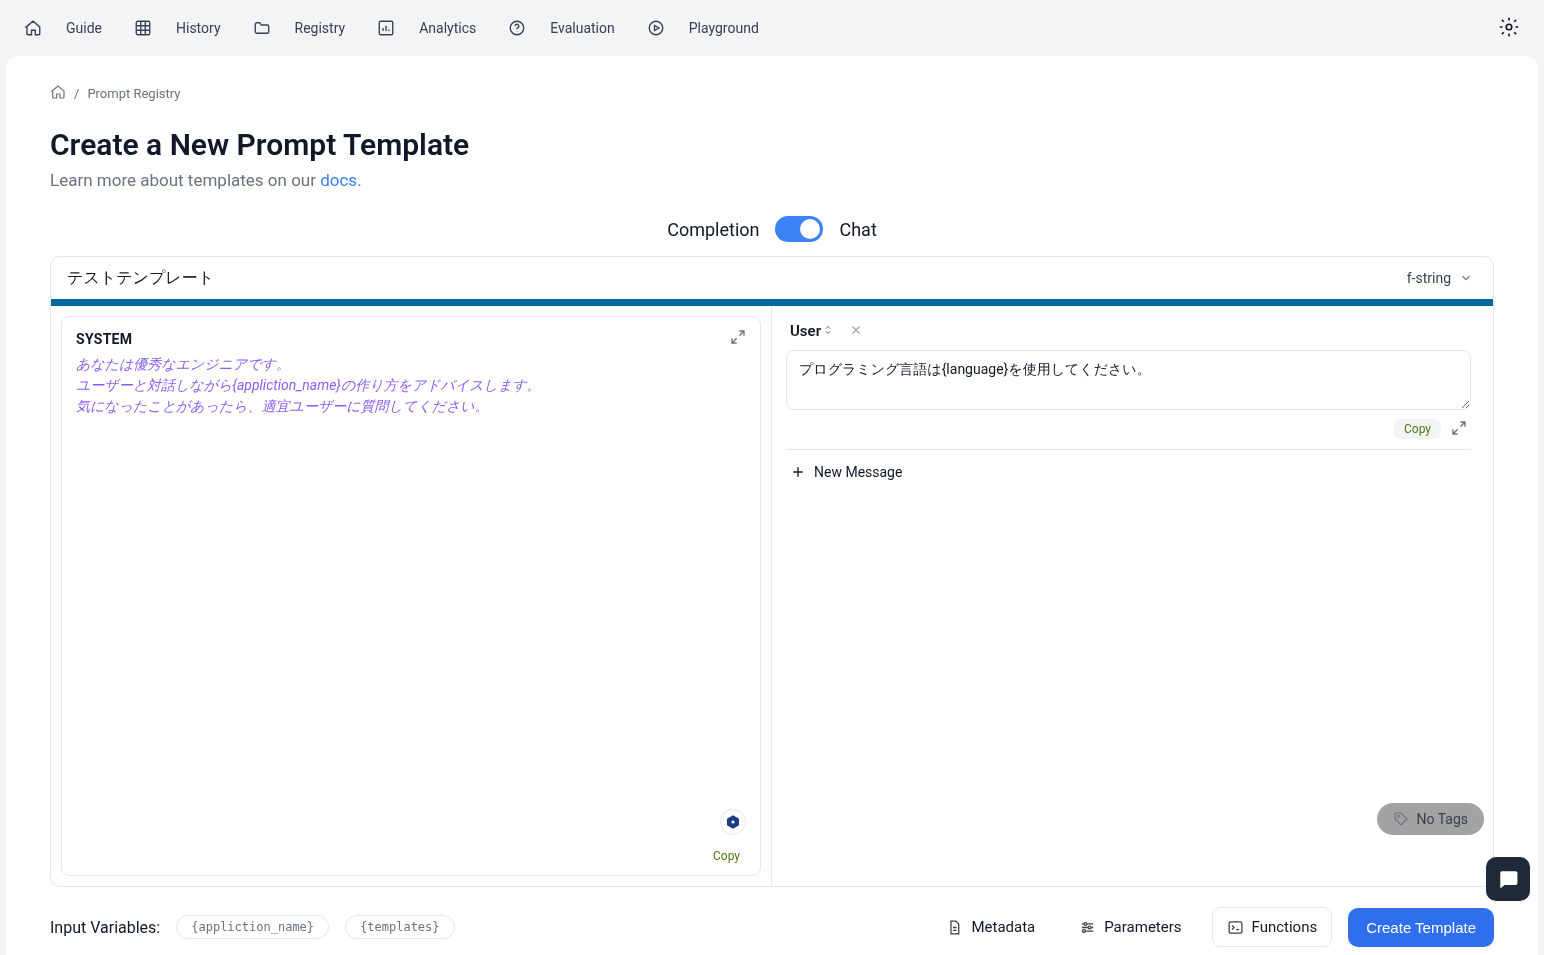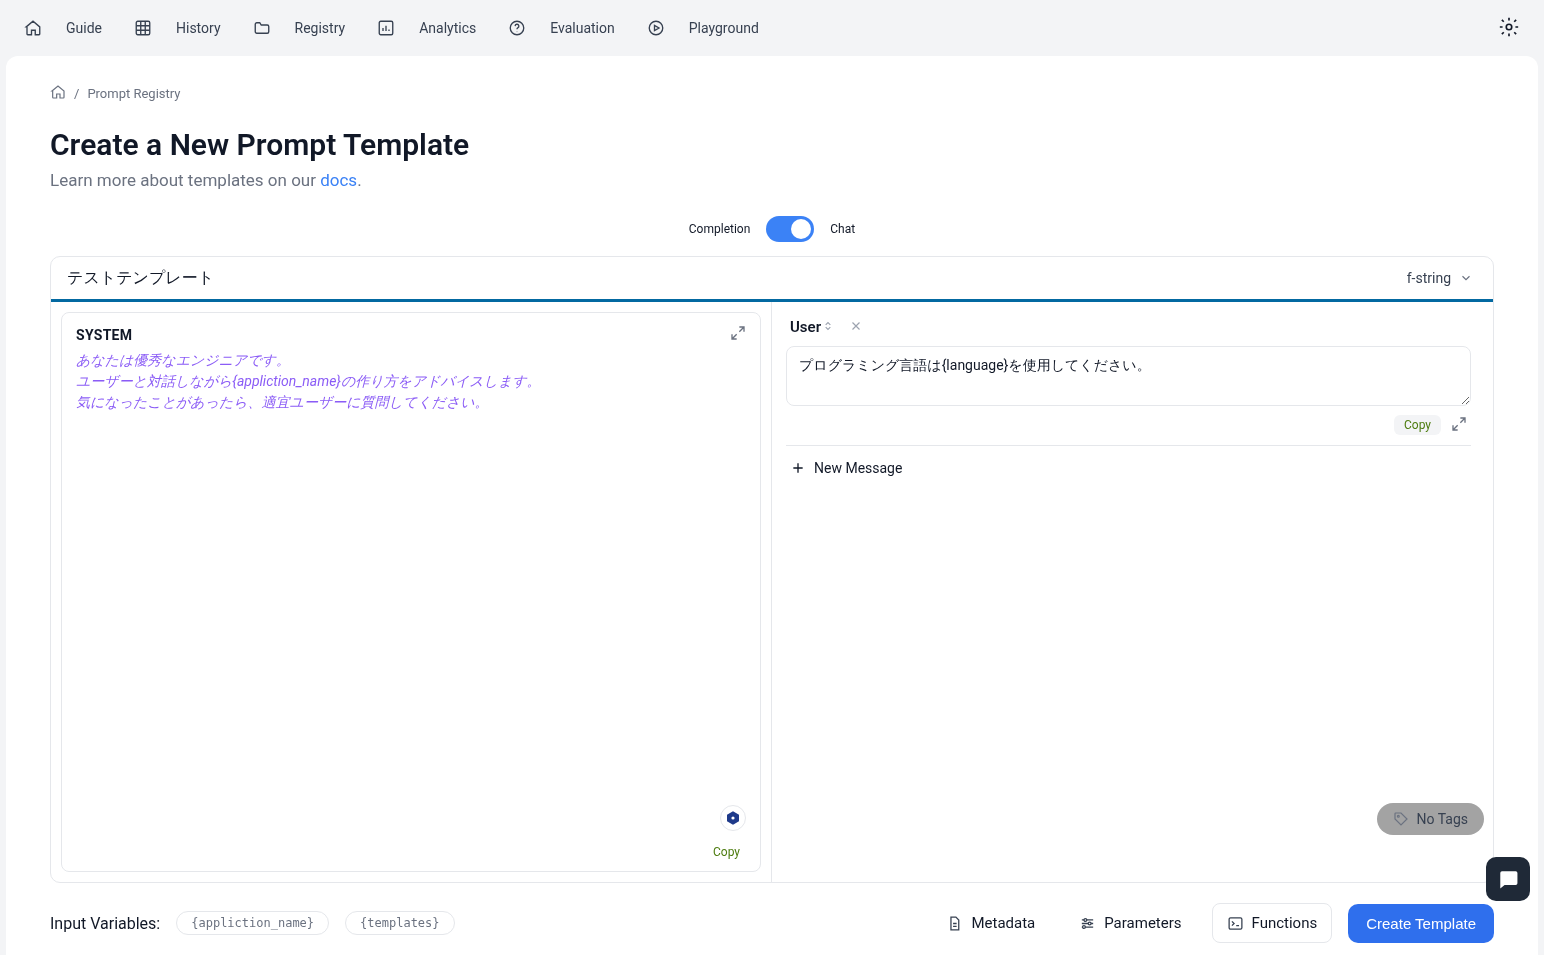--- a/index.html
+++ b/index.html
@@ -11,25 +11,25 @@
 .nav-spacer { flex: 1; }
 .settings-btn { cursor: pointer; }
 .settings-btn svg { width: 22px; height: 22px; stroke: #111827; fill: none; stroke-width: 1.8; }
 .page { background: #fff; border-radius: 12px 12px 0 0; margin: 0 6px; min-height: calc(100vh - 56px); padding: 28px 0 20px; }
 .inner { padding: 0 44px; }
 .breadcrumb { display: flex; align-items: center; gap: 8px; color: #6b7280; font-size: 13px; margin-bottom: 24px; }
 .breadcrumb svg { width: 16px; height: 16px; stroke: #6b7280; fill: none; stroke-width: 1.8; }
 .page-title { font-size: 30px; font-weight: 600; color: #111827; margin-bottom: 8px; }
 .page-subtitle { color: #6b7280; font-size: 17px; margin-bottom: 26px; }
 .page-subtitle a { color: #3b82f6; text-decoration: none; }
-.mode-row { display: flex; align-items: center; justify-content: center; gap: 16px; margin-bottom: 14px; font-size: 12px; }
+.mode-row { display: flex; align-items: center; justify-content: center; gap: 16px; margin-bottom: 14px; font-size: 18px; }
 .toggle { width: 48px; height: 26px; background: #3b82f6; border-radius: 999px; position: relative; cursor: pointer; }
 .toggle-knob { position: absolute; right: 3px; top: 3px; width: 20px; height: 20px; background: #fff; border-radius: 50%; }
 .editor-shell { border: 1px solid #e5e7eb; border-radius: 10px; overflow: hidden; margin: 0 44px; }
-.editor-header { display: flex; align-items: center; border-bottom: 3px solid #0369a1; }
+.editor-header { display: flex; align-items: center; border-bottom: 7px solid #0369a1; }
 .template-name { flex:1; border:none; outline:none; font-size: 16px; padding: 12px 16px; color:#111827; background:transparent; }
 .format-select { display:flex; align-items:center; gap:8px; padding: 0 20px; color:#374151; cursor:pointer; }
 .format-select svg { width:14px; height:14px; stroke:#6b7280; fill:none; stroke-width:2; }
 .editor-body { display:flex; }
 .col-left { width:50%; border-right:1px solid #e5e7eb; padding: 10px; }
 .col-right { width:50%; padding: 10px 22px 0 14px; }
 .system-panel { border:1px solid #e5e7eb; border-radius:8px; padding: 12px 14px 10px; position:relative; height: 560px; display:flex; flex-direction:column; }
 .system-panel-head { display:flex; justify-content:space-between; align-items:center; margin-bottom:6px; }
 .system-label { font-weight:700; font-size:14px; letter-spacing:.02em; }
 .expand-btn { cursor:pointer; }

